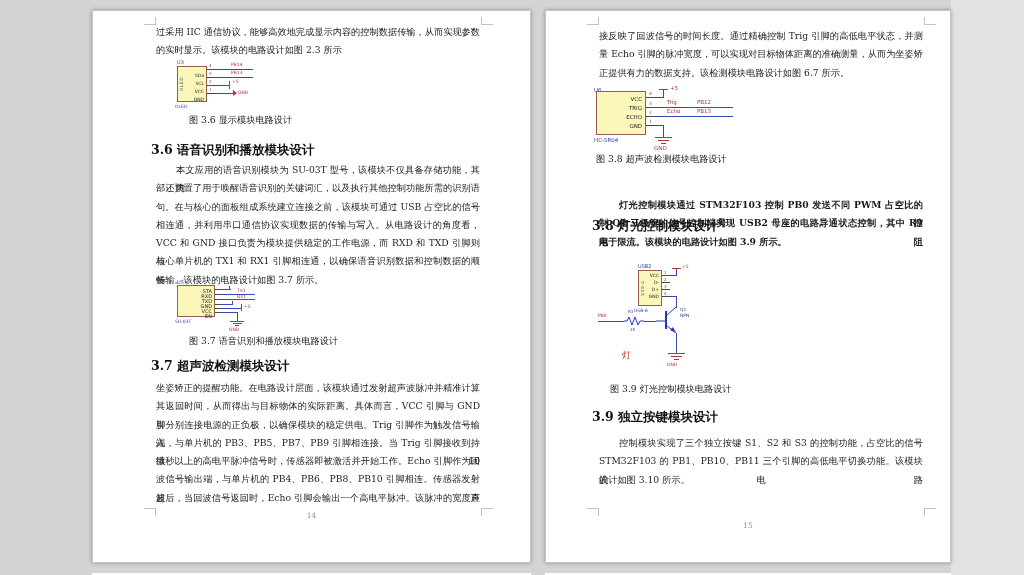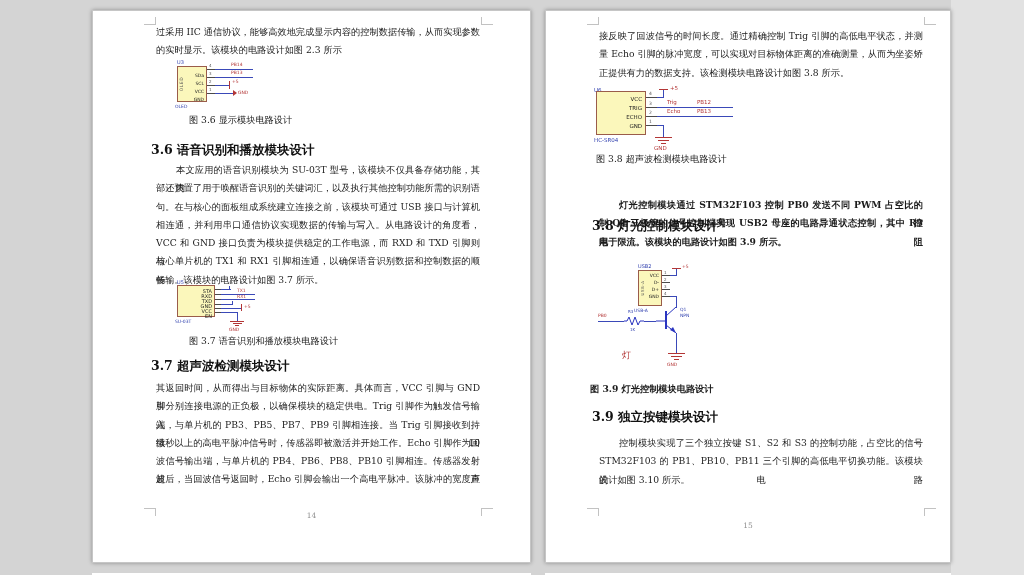--- a/index.html
+++ b/index.html
@@ -88,21 +88,21 @@
       <span class="net" style="left:67px;top:31px;font-size:4.5px;">GND</span>
       <span class="des" style="left:4px;top:45px;font-size:4.5px;">OLED</span>
     </div>
     <div class="cap" style="left:96px;top:103px;">图 3.6 显示模块电路设计</div>
 
     <div class="hd" style="left:58px;top:131px;">3.6 语音识别和播放模块设计</div>
 
     <div class="para" style="left:63px;top:150px;">
       <div class="bl ind">本文应用的语音识别模块为 SU-03T 型号，该模块不仅具备存储功能，其内</div>
       <div class="bl">部还预置了用于唤醒语音识别的关键词汇，以及执行其他控制功能所需的识别语</div>
-      <div class="bl">句。在与核心的面板组成系统建立连接之前，该模块可通过 USB 接口与计算机</div>
+      <div class="bl">句。在与核心的面板组成系统建立连接之前，该模块可通过 USB 占空比的信号</div>
       <div class="bl">相连通，并利用串口通信协议实现数据的传输与写入。从电路设计的角度看，</div>
       <div class="bl">VCC 和 GND 接口负责为模块提供稳定的工作电源，而 RXD 和 TXD 引脚则与</div>
       <div class="bl">核心单片机的 TX1 和 RX1 引脚相连通，以确保语音识别数据和控制数据的顺畅</div>
       <div class="bl short">传输。该模块的电路设计如图 3.7 所示。</div>
     </div>
 
     <div class="fig" style="left:78px;top:268px;width:150px;height:56px;">
       <span class="des" style="left:6px;top:0;">U5</span>
       <div class="chip" style="left:6px;top:6px;width:38px;height:32px;">
         <span class="plab" style="left:0;top:2px;width:34px;font-size:5px;">STA</span>
@@ -135,41 +135,42 @@
       <div class="rb" style="left:62px;top:44px;width:9px;height:1px;"></div>
       <div class="rb" style="left:64px;top:46px;width:4px;height:1px;"></div>
       <span class="net" style="left:58px;top:48px;font-size:4.5px;">GND</span>
       <span class="des" style="left:4px;top:40px;font-size:4.5px;">SU-03T</span>
     </div>
     <div class="cap" style="left:96px;top:324px;">图 3.7 语音识别和播放模块电路设计</div>
 
     <div class="hd" style="left:58px;top:347px;">3.7 超声波检测模块设计</div>
 
     <div class="para" style="left:63px;top:368px;">
+      <div class="bl">坐姿矫正的提醒功能。在电路设计层面，该模块通过发射超声波脉冲并精准计算</div>
       <div class="bl">其返回时间，从而得出与目标物体的实际距离。具体而言，VCC 引脚与 GND 引</div>
       <div class="bl">脚分别连接电源的正负极，以确保模块的稳定供电。Trig 引脚作为触发信号输入</div>
       <div class="bl">端，与单片机的 PB3、PB5、PB7、PB9 引脚相连接。当 Trig 引脚接收到持续 10</div>
       <div class="bl">微秒以上的高电平脉冲信号时，传感器即被激活并开始工作。Echo 引脚作为回</div>
       <div class="bl">波信号输出端，与单片机的 PB4、PB6、PB8、PB10 引脚相连。传感器发射超声</div>
       <div class="bl">波后，当回波信号返回时，Echo 引脚会输出一个高电平脉冲。该脉冲的宽度直</div>
     </div>
 
     <div class="pgnum" style="top:500px;">14</div>
   </div>
 
   <div class="page page-right">
     <div class="cm tl" style="left:41px;top:6px;"></div>
     <div class="cm tr" style="left:378px;top:6px;"></div>
     <div class="cm bl2" style="left:41px;top:497px;"></div>
     <div class="cm br" style="left:378px;top:497px;"></div>
 
     <div class="para" style="left:53px;top:16px;">
       <div class="bl">接反映了回波信号的时间长度。通过精确控制 Trig 引脚的高低电平状态，并测</div>
       <div class="bl">量 Echo 引脚的脉冲宽度，可以实现对目标物体距离的准确测量，从而为坐姿矫</div>
-      <div class="bl short">正提供有力的数据支持。该检测模块电路设计如图 3.8 所示。</div>
+      <div class="bl short">正提供有力的数据支持。该检测模块电路设计如图 6.7 所示。</div>
     </div>
 
     <div class="fig" style="left:45px;top:76px;width:200px;height:66px;">
       <span class="des" style="left:3px;top:0;font-size:5.5px;">U6</span>
       <div class="chip" style="left:5px;top:4px;width:50px;height:44px;">
         <span class="plab" style="left:0;top:4px;width:45px;font-size:5.5px;">VCC</span>
         <span class="plab" style="left:0;top:13px;width:45px;font-size:5.5px;">TRIG</span>
         <span class="plab" style="left:0;top:22px;width:45px;font-size:5.5px;">ECHO</span>
         <span class="plab" style="left:0;top:31px;width:45px;font-size:5.5px;">GND</span>
       </div>
@@ -250,21 +251,21 @@
       <span class="blab" style="left:32px;top:46px;font-size:4px;">R3</span>
       <span class="blab" style="left:34px;top:64px;font-size:4px;">1K</span>
       <div class="w" style="left:80px;top:70px;width:1px;height:20px;"></div>
       <div class="rb" style="left:72px;top:90px;width:17px;height:1px;"></div>
       <div class="rb" style="left:75px;top:93px;width:11px;height:1px;"></div>
       <div class="rb" style="left:78px;top:96px;width:5px;height:1px;"></div>
       <span class="net" style="left:71px;top:99px;font-size:4.5px;">GND</span>
       <span class="net" style="left:26px;top:86px;font-size:9px;font-family:'DejaVu Serif','Liberation Serif',serif;">灯</span>
       <span class="des" style="left:38px;top:45px;font-size:4.5px;">USB-A</span>
     </div>
-    <div class="cap" style="left:44px;top:372px;font-weight:bold;">图 3.9 灯光控制模块电路设计</div>
+    <div class="cap" style="left:64px;top:372px;">图 3.9 灯光控制模块电路设计</div>
 
     <div class="hd" style="left:46px;top:398px;">3.9 独立按键模块设计</div>
 
     <div class="para" style="left:53px;top:423px;">
       <div class="bl ind">控制模块实现了三个独立按键 S1、S2 和 S3 的控制功能，占空比的信号</div>
       <div class="bl">STM32F103 的 PB1、PB10、PB11 三个引脚的高低电平切换功能。该模块的电路</div>
       <div class="bl short">设计如图 3.10 所示。</div>
     </div>
 
     <div class="pgnum" style="top:510px;">15</div>

